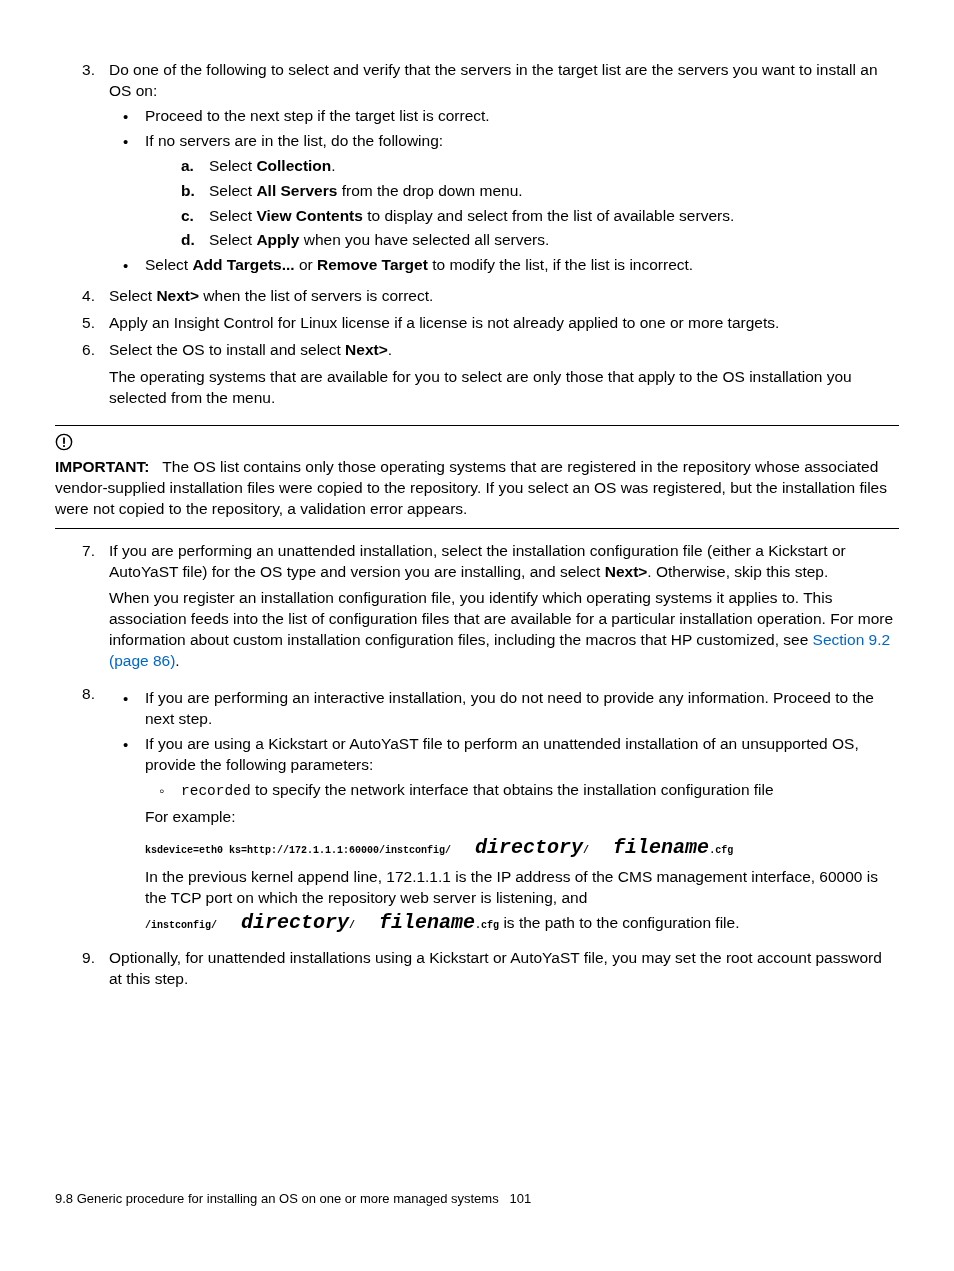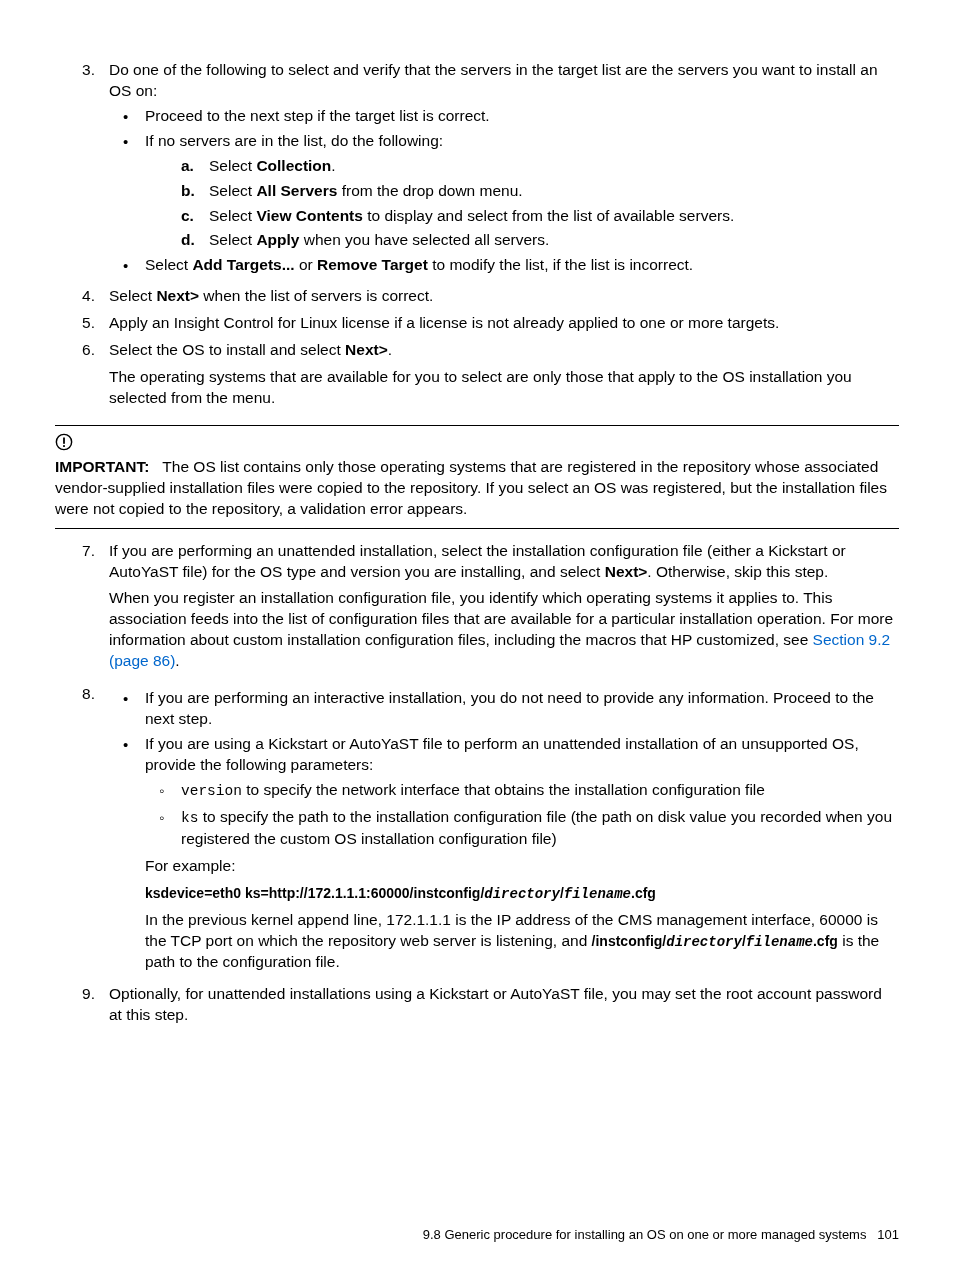--- a/index.html
+++ b/index.html
@@ -98,33 +98,33 @@
     height: 18px;
   }
   .important-content { flex: 1; }
   .para { margin: 6px 0; }
   .link { color: #0066cc; }
   code, .mono {
     font-family: "Courier New", monospace;
     font-size: 14.5px;
   }
   .mono-bold {
-    font-family: Liberation Sans, sans-serif;
+    font-family: Liberation Mono, monospace;
     font-weight: bold;
-    font-size: 14px;
+    font-size: 10px;
   }
   .mono-italic {
     font-family: "Courier New", monospace;
     font-style: italic;
     font-weight: bold;
-    font-size: 14px;
+    font-size: 20px;
+    margin-left: 24px;
   }
   .footer {
     margin-top: 200px;
-    text-align: right;
     font-size: 13px;
   }
 </style>
 </head>
 <body>
 
 <ol class="main">
 
   <li>
     <div class="num">3.</div>
@@ -209,22 +209,21 @@
   </li>
 
   <li>
     <div class="num">8.</div>
     <div class="content">
       <ul class="bullets">
         <li><span>If you are performing an interactive installation, you do not need to provide any information. Proceed to the next step.</span></li>
         <li>
           <span>If you are using a Kickstart or AutoYaST file to perform an unattended installation of an unsupported OS, provide the following parameters:</span>
           <ul class="circles">
-            <li><span class="mono">version</span><span> to specify the network interface that obtains the installation configuration file</span></li>
-            <li><span class="mono">ks</span><span> to specify the path to the installation configuration file (the path on disk value you recorded when you registered the custom OS installation configuration file)</span></li>
+            <li><span class="mono">recorded</span><span> to specify the network interface that obtains the installation configuration file</span></li>
           </ul>
           <div class="para">For example:</div>
           <div class="para">
             <span class="mono-bold">ksdevice=eth0 ks=http://172.1.1.1:60000/instconfig/</span><span class="mono-italic">directory</span><span class="mono-bold">/</span><span class="mono-italic">filename</span><span class="mono-bold">.cfg</span>
           </div>
           <div class="para">
             <span>In the previous kernel append line, 172.1.1.1 is the IP address of the CMS management interface, 60000 is the TCP port on which the repository web server is listening, and </span><span class="mono-bold">/instconfig/</span><span class="mono-italic">directory</span><span class="mono-bold">/</span><span class="mono-italic">filename</span><span class="mono-bold">.cfg</span><span> is the path to the configuration file.</span>
           </div>
         </li>
       </ul>

